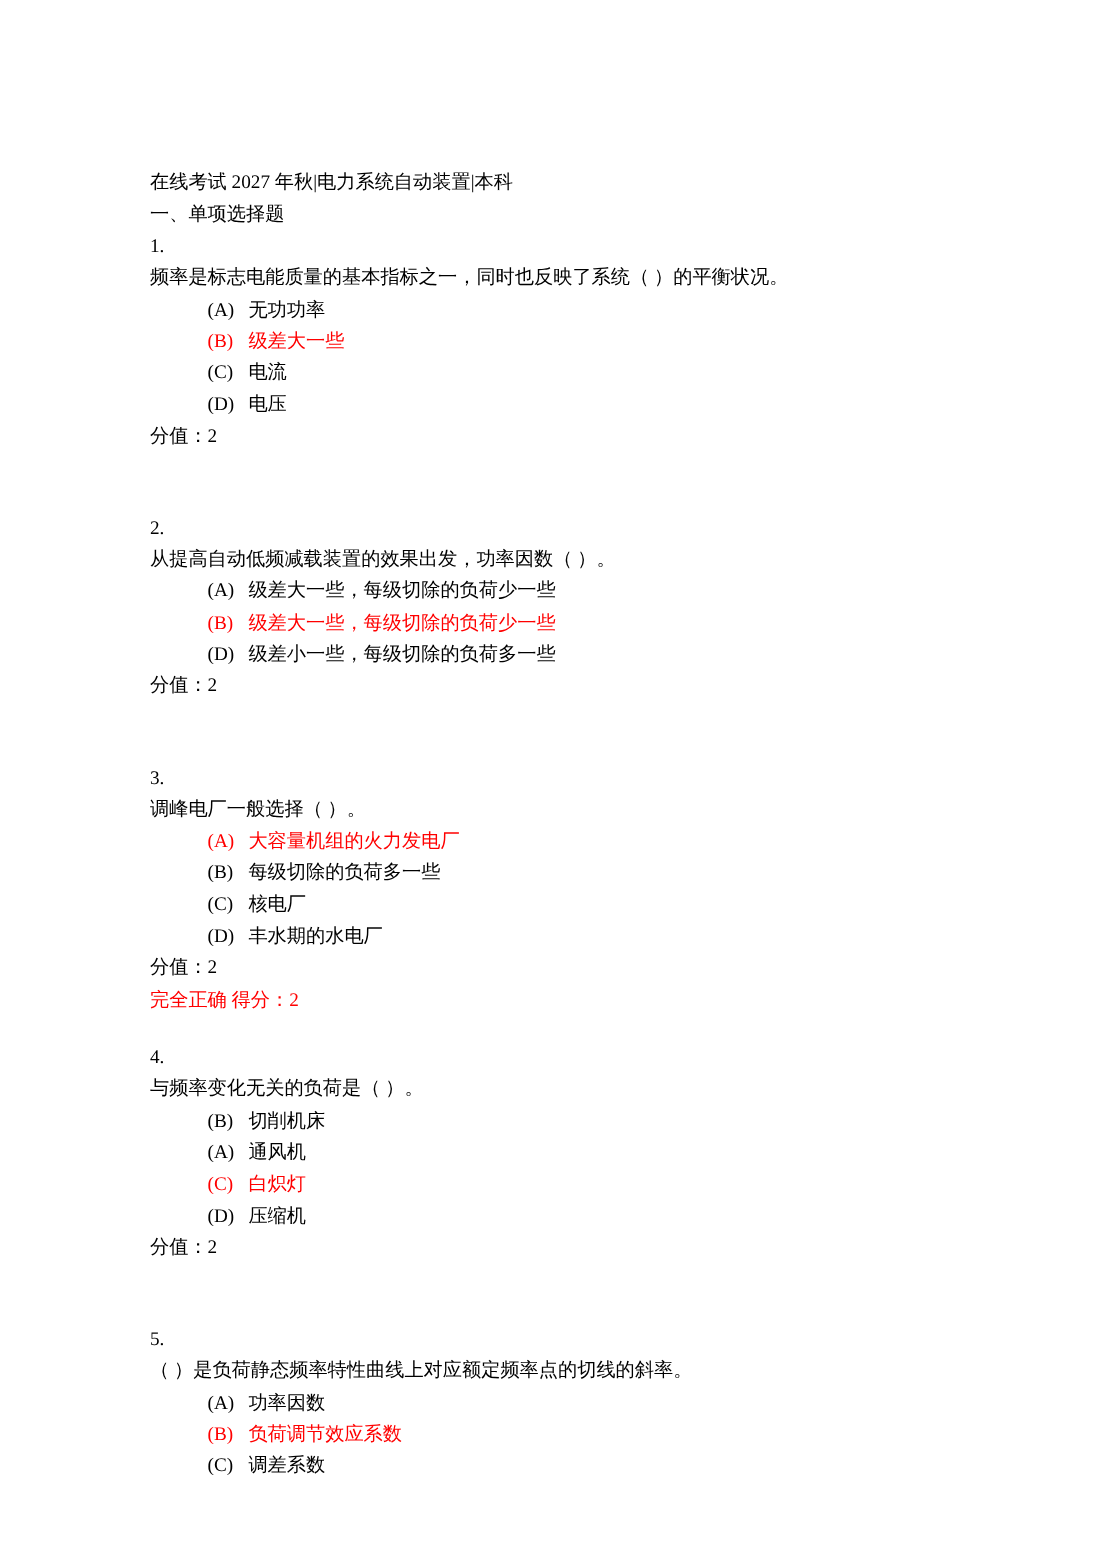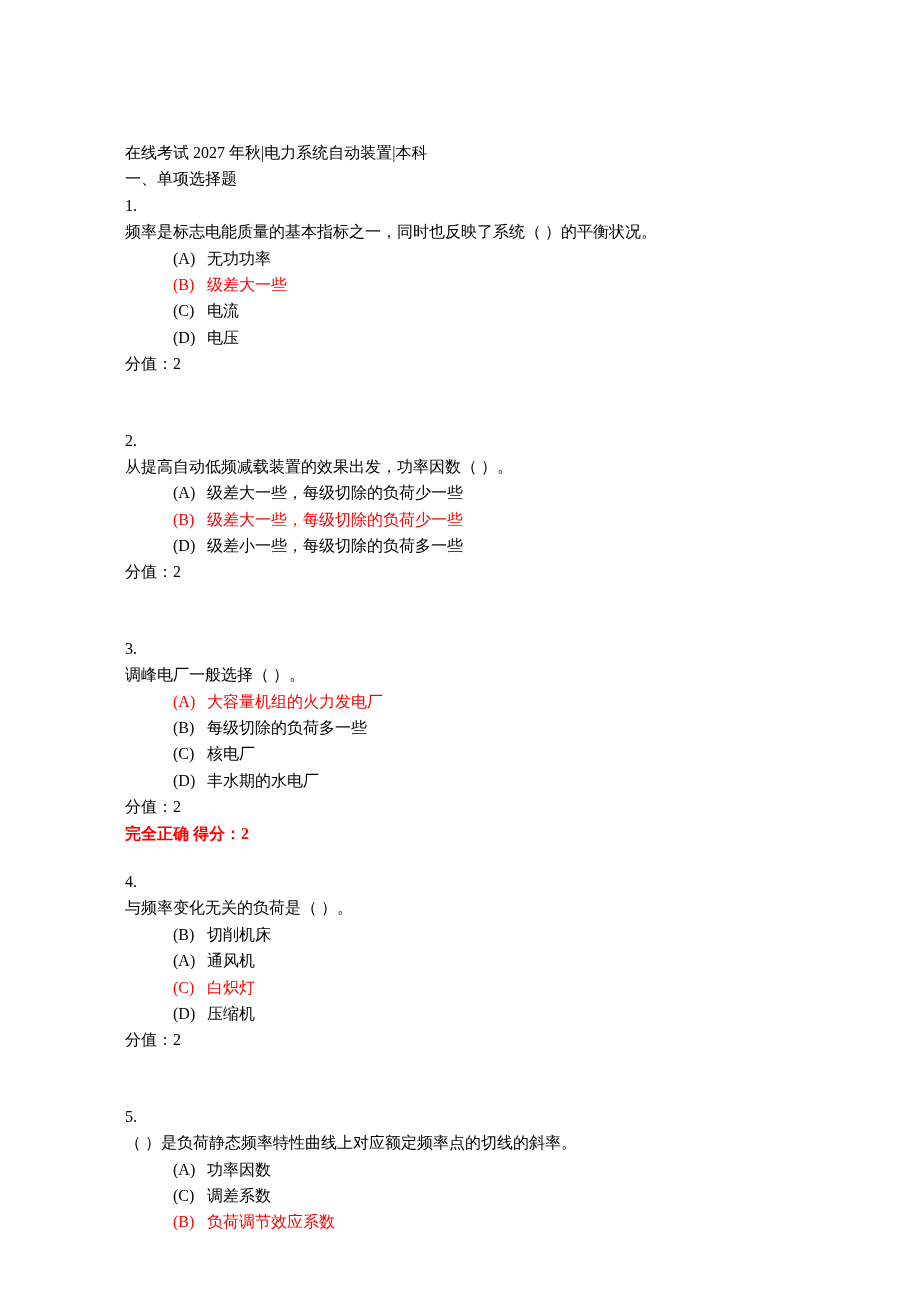--- a/index.html
+++ b/index.html
@@ -10,21 +10,21 @@
       background: #fff;
       margin: 0;
       padding: 140px 125px 60px 125px;
       width: 920px;
       box-sizing: border-box;
     }
     .red {
       color: #ff0000;
     }
     .bold {
-      font-weight: bold;
+      font-weight: normal;
     }
     .option {
       padding-left: 48px;
     }
     .option-label {
       display: inline-block;
       min-width: 30px;
     }
     .question-block {
       margin-bottom: 50px;
@@ -76,16 +76,16 @@
       <div class="option"><span class="option-label num-latin">(B)</span><span> 切削机床</span></div>
       <div class="option"><span class="option-label num-latin">(A)</span><span> 通风机</span></div>
       <div class="option"><span class="option-label num-latin red">(C)</span><span class="red"> 白炽灯</span></div>
       <div class="option"><span class="option-label num-latin">(D)</span><span> 压缩机</span></div>
       <div>分值：2</div>
     </div>
     <div class="question-block">
       <div class="num-latin">5.</div>
       <div>（ ）是负荷静态频率特性曲线上对应额定频率点的切线的斜率。</div>
       <div class="option"><span class="option-label num-latin">(A)</span><span> 功率因数</span></div>
+      <div class="option"><span class="option-label num-latin red">(B)</span><span class="red"> 负荷调节效应系数</span></div>
       <div class="option"><span class="option-label num-latin">(C)</span><span> 调差系数</span></div>
-      <div class="option"><span class="option-label num-latin red">(B)</span><span class="red"> 负荷调节效应系数</span></div>
     </div>
   </div>
 
 </body></html>

